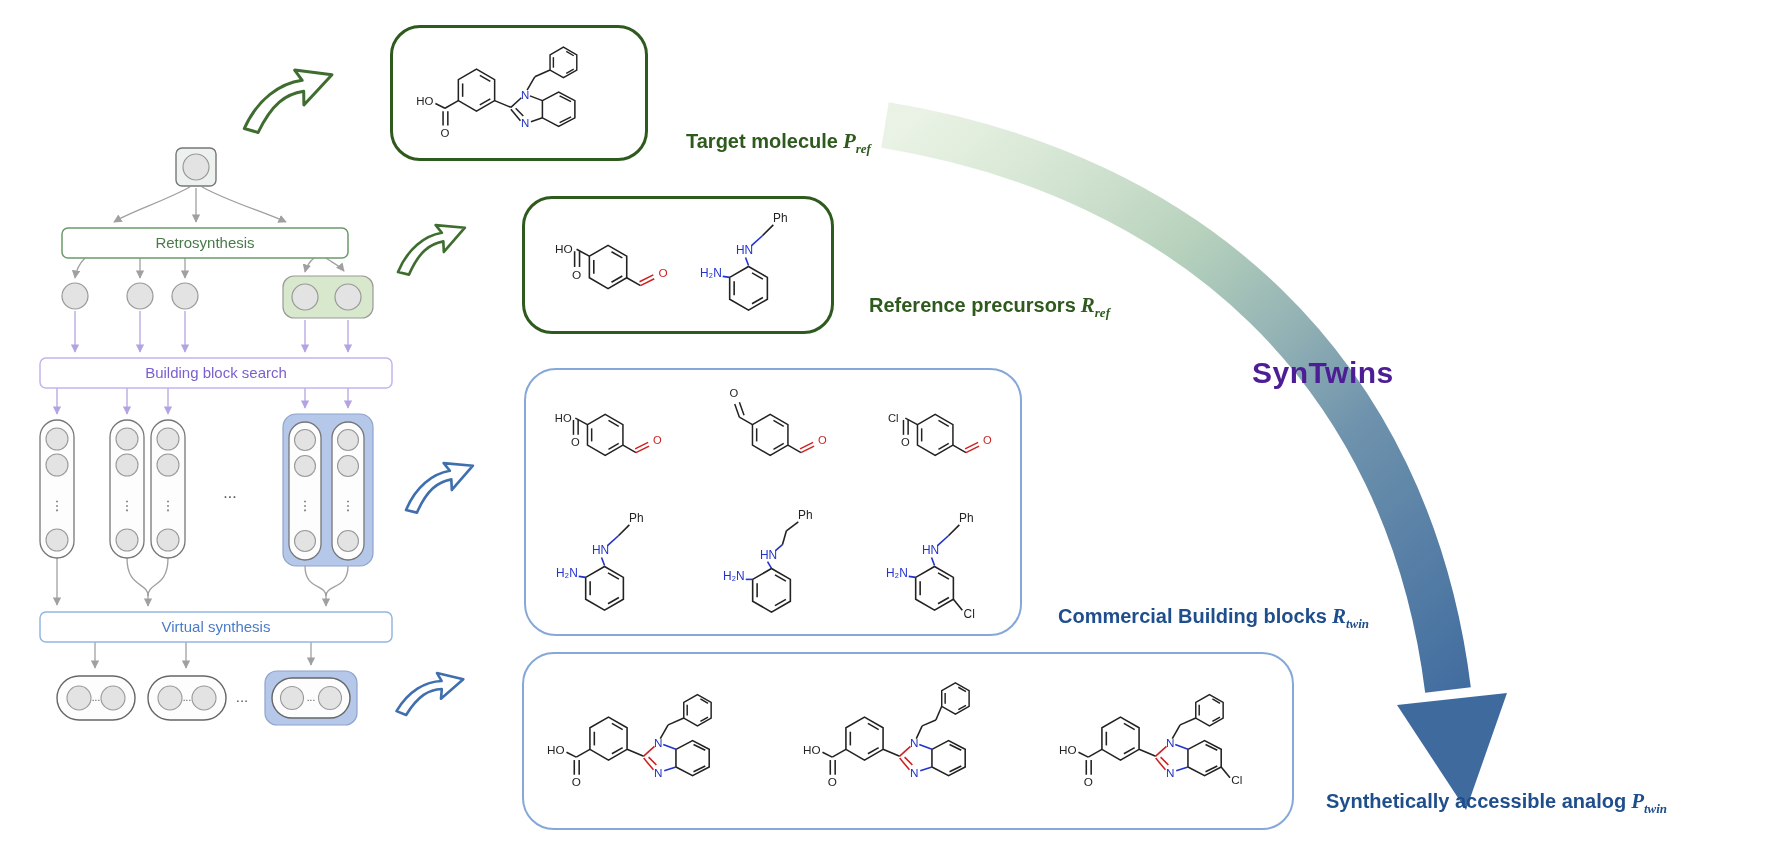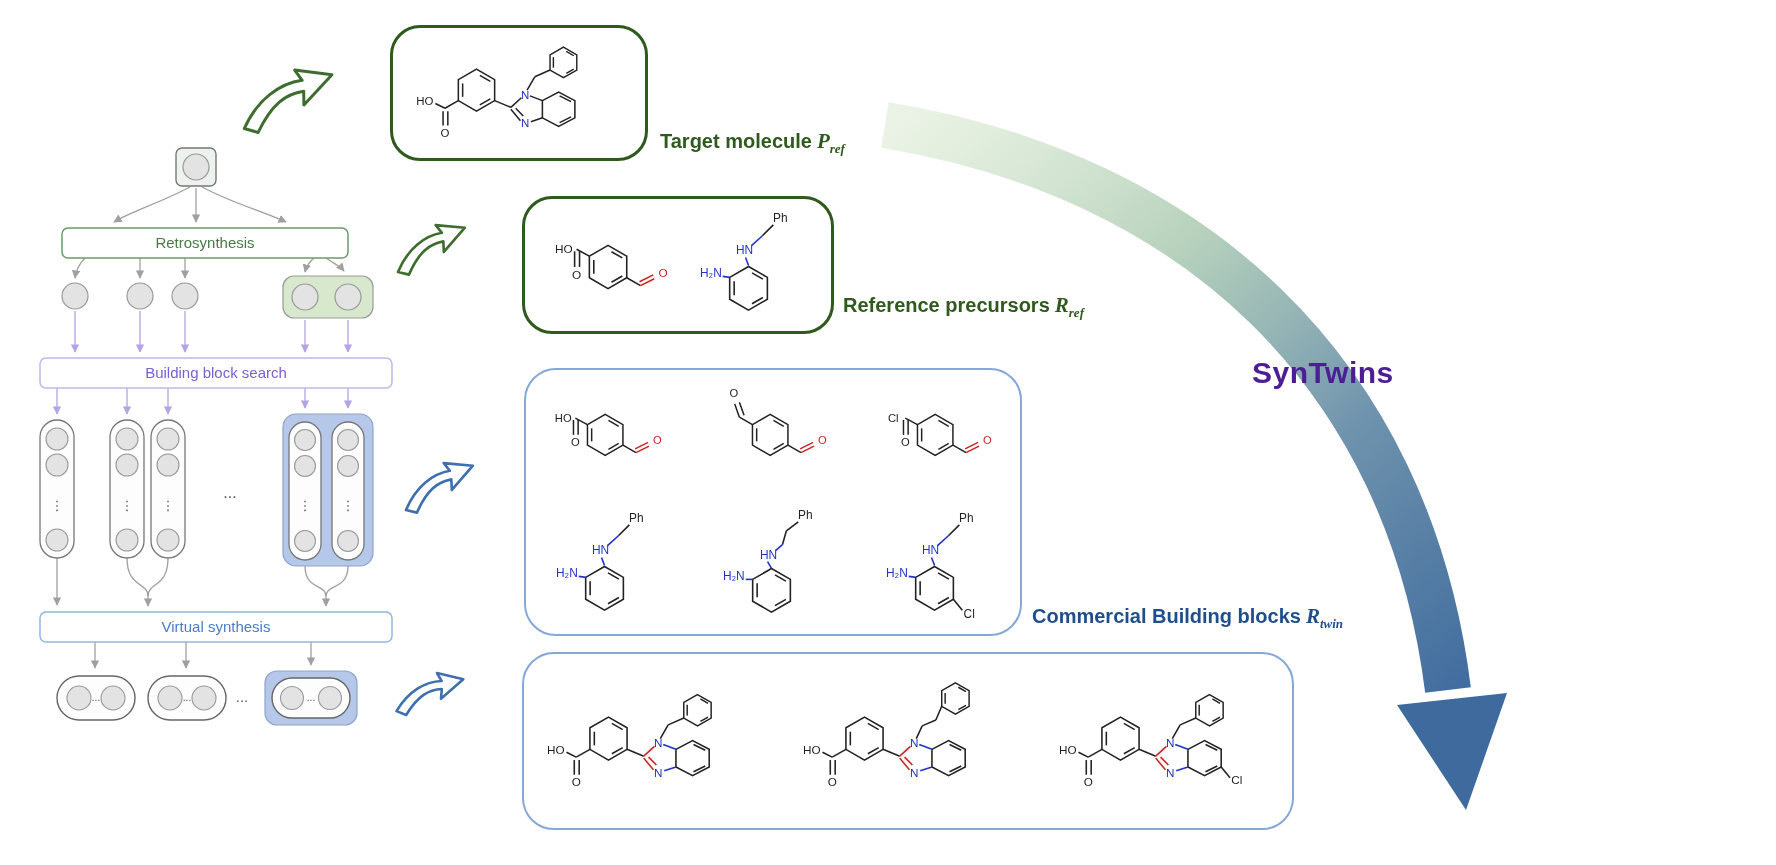--- a/index.html
+++ b/index.html
@@ -10,21 +10,21 @@
 
   
   .box { position:absolute; box-sizing:border-box; background:#ffffff;
          display:flex; align-items:center; justify-content:center; z-index:2; }
   .box.green  { border:3px solid #2e5a1e; border-radius:30px; }
   .box.bluebx { border:2px solid #85a8d8; border-radius:32px; }
   .box.col    { flex-direction:column; justify-content:space-around; }
   .mrow { display:flex; width:100%; justify-content:space-around; align-items:center; }
 
   
-  .lbl { position:absolute; font-weight:bold; font-size:20px; white-space:nowrap; z-index:3; }
+  .lbl { position:absolute; font-weight:bold; font-size:20px; white-space:nowrap; z-index:3;margin-left:26px; }
   .lbl.green { color:#2e5a1e; }
   .lbl.blue  { color:#1f4e8c; }
   .sym { font-family:"Liberation Serif", serif; font-style:italic; font-weight:bold;
          font-size:21px; margin-left:5px; }
   .sym sub { font-size:13px; }
   .syntwins { position:absolute; color:#4c1d95; font-size:30px; font-weight:bold;
               letter-spacing:.5px; z-index:3; }
 
   
   .atom { font-family:"Liberation Sans", sans-serif; font-size:12px;
@@ -454,15 +454,18 @@
 
   <div class="lbl green" style="left:660px;top:129px">
     <span>Target molecule</span><span class="sym"><span>P</span><sub>ref</sub></span>
   </div>
   <div class="lbl blue" style="left:1032px;top:604px">
     <span>Commercial Building blocks</span><span class="sym"><span>R</span><sub>twin</sub></span>
   </div>
   <div class="lbl green" style="left:843px;top:293px">
     <span>Reference precursors</span><span class="sym"><span>R</span><sub>ref</sub></span>
   </div>
+  <div class="lbl blue" style="left:1300px;top:789px">
+    <span>Synthetically accessible analog</span><span class="sym"><span>P</span><sub>twin</sub></span>
+  </div>
   <div class="syntwins" style="left:1252px;top:356px">SynTwins</div>
 
 </div>
 
 </body></html>

